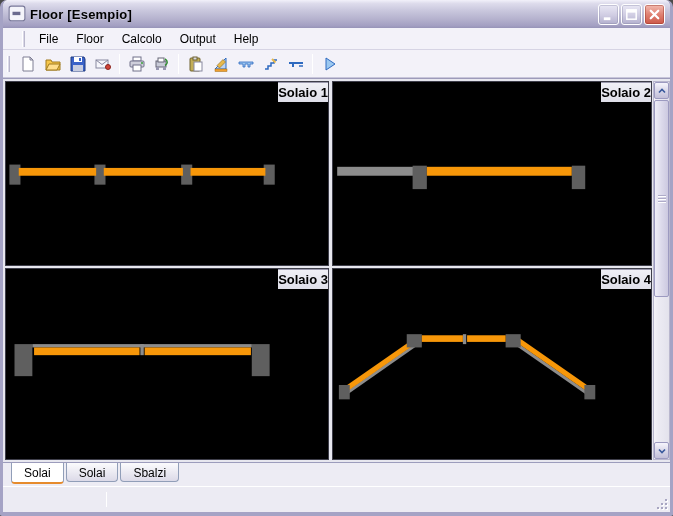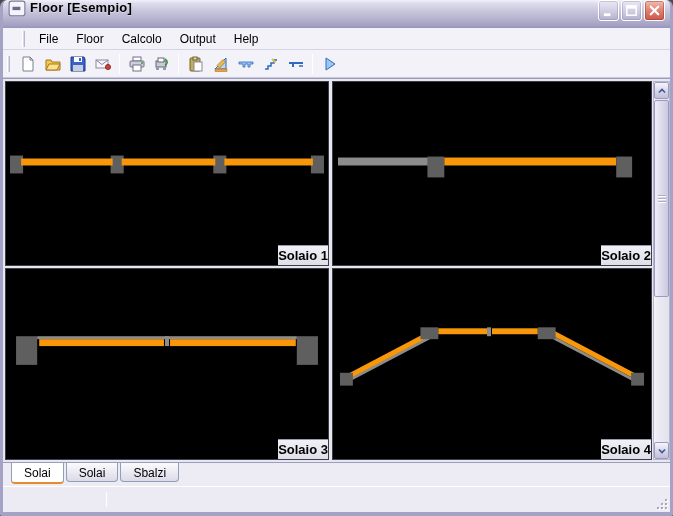--- a/index.html
+++ b/index.html
@@ -7,21 +7,21 @@
   body{font-family:"Liberation Sans", sans-serif;}
 
   .window{
     position:relative;width:673px;height:516px;
     border-left:3px solid #A5A3C5;border-right:3px solid #A5A3C5;border-bottom:4px solid #A5A3C5;
     border-radius:7px 7px 2px 2px;overflow:hidden;background:#EDECF4;
   }
 
   
   .titlebar{
-    height:28px;display:flex;padding:0 5px;
+    height:28px;display:flex;align-items:center;padding:0 5px;
     background:linear-gradient(180deg,#F2F1FA 0%,#DEDCEC 12%,#C9C7DD 38%,#B5B2CE 68%,#A39FC2 92%,#9693B8 100%);
     border-radius:6px 6px 0 0;
   }
   .app-icon{width:18px;height:18px;margin-right:4px;flex:0 0 auto;}
   .title-text{font-size:13px;font-weight:bold;color:#000;flex:1;letter-spacing:.2px;
     text-shadow:0 1px 0 rgba(255,255,255,.35);white-space:nowrap;overflow:hidden;}
   .winbtns{display:flex;gap:2px;}
   .wbtn{width:21px;height:21px;border:1px solid #FFFFFF;border-radius:3px;
     display:flex;align-items:center;justify-content:center;
     background:linear-gradient(180deg,#E9E8F5 0%,#CFCCE2 55%,#B3B0CE 100%);
@@ -42,21 +42,21 @@
     border-bottom:1px solid #C8C6DA;padding-left:3px;}
   .tb-btn{width:23px;height:23px;display:flex;align-items:center;justify-content:center;
     border:1px solid transparent;margin:0 1px;border-radius:2px;}
   .tb-sep{width:1px;height:20px;background:#C2C0D4;border-right:1px solid #FFFFFF;margin:0 4px;}
   .tb-btn svg{display:block;}
 
   
   .client{position:relative;height:384px;background:#E7E7EF;border-top:1px solid #9D9BBA;}
   .grid{position:absolute;left:2px;top:2px;display:grid;
     grid-template-columns:324px 320px;grid-template-rows:185px 192px;gap:2px 3px;}
-  .panel{border:1px solid #3E3E4A;background:#000;display:flex;flex-direction:column;align-items:flex-end;}
+  .panel{border:1px solid #3E3E4A;background:#000;display:flex;flex-direction:row;}
   .panel svg.viewport{display:block;width:100%;flex:1;background:#000;}
   .caption{height:20px;background:linear-gradient(180deg,#F0F0F6,#DFDFE9);
     border-top:1px solid #9A98AC;display:flex;align-items:center;justify-content:center;
     font-size:13px;font-weight:bold;color:#000;}
 
   
   .scrollbar{position:absolute;right:0;top:2px;width:17px;height:379px;
     background:linear-gradient(90deg,#F4F3F9,#ECEBF3 30%,#E3E2EC);border:1px solid #B9B7CE;
     display:flex;flex-direction:column;}
   .sb-btn{height:17px;flex:0 0 auto;display:flex;align-items:center;justify-content:center;

